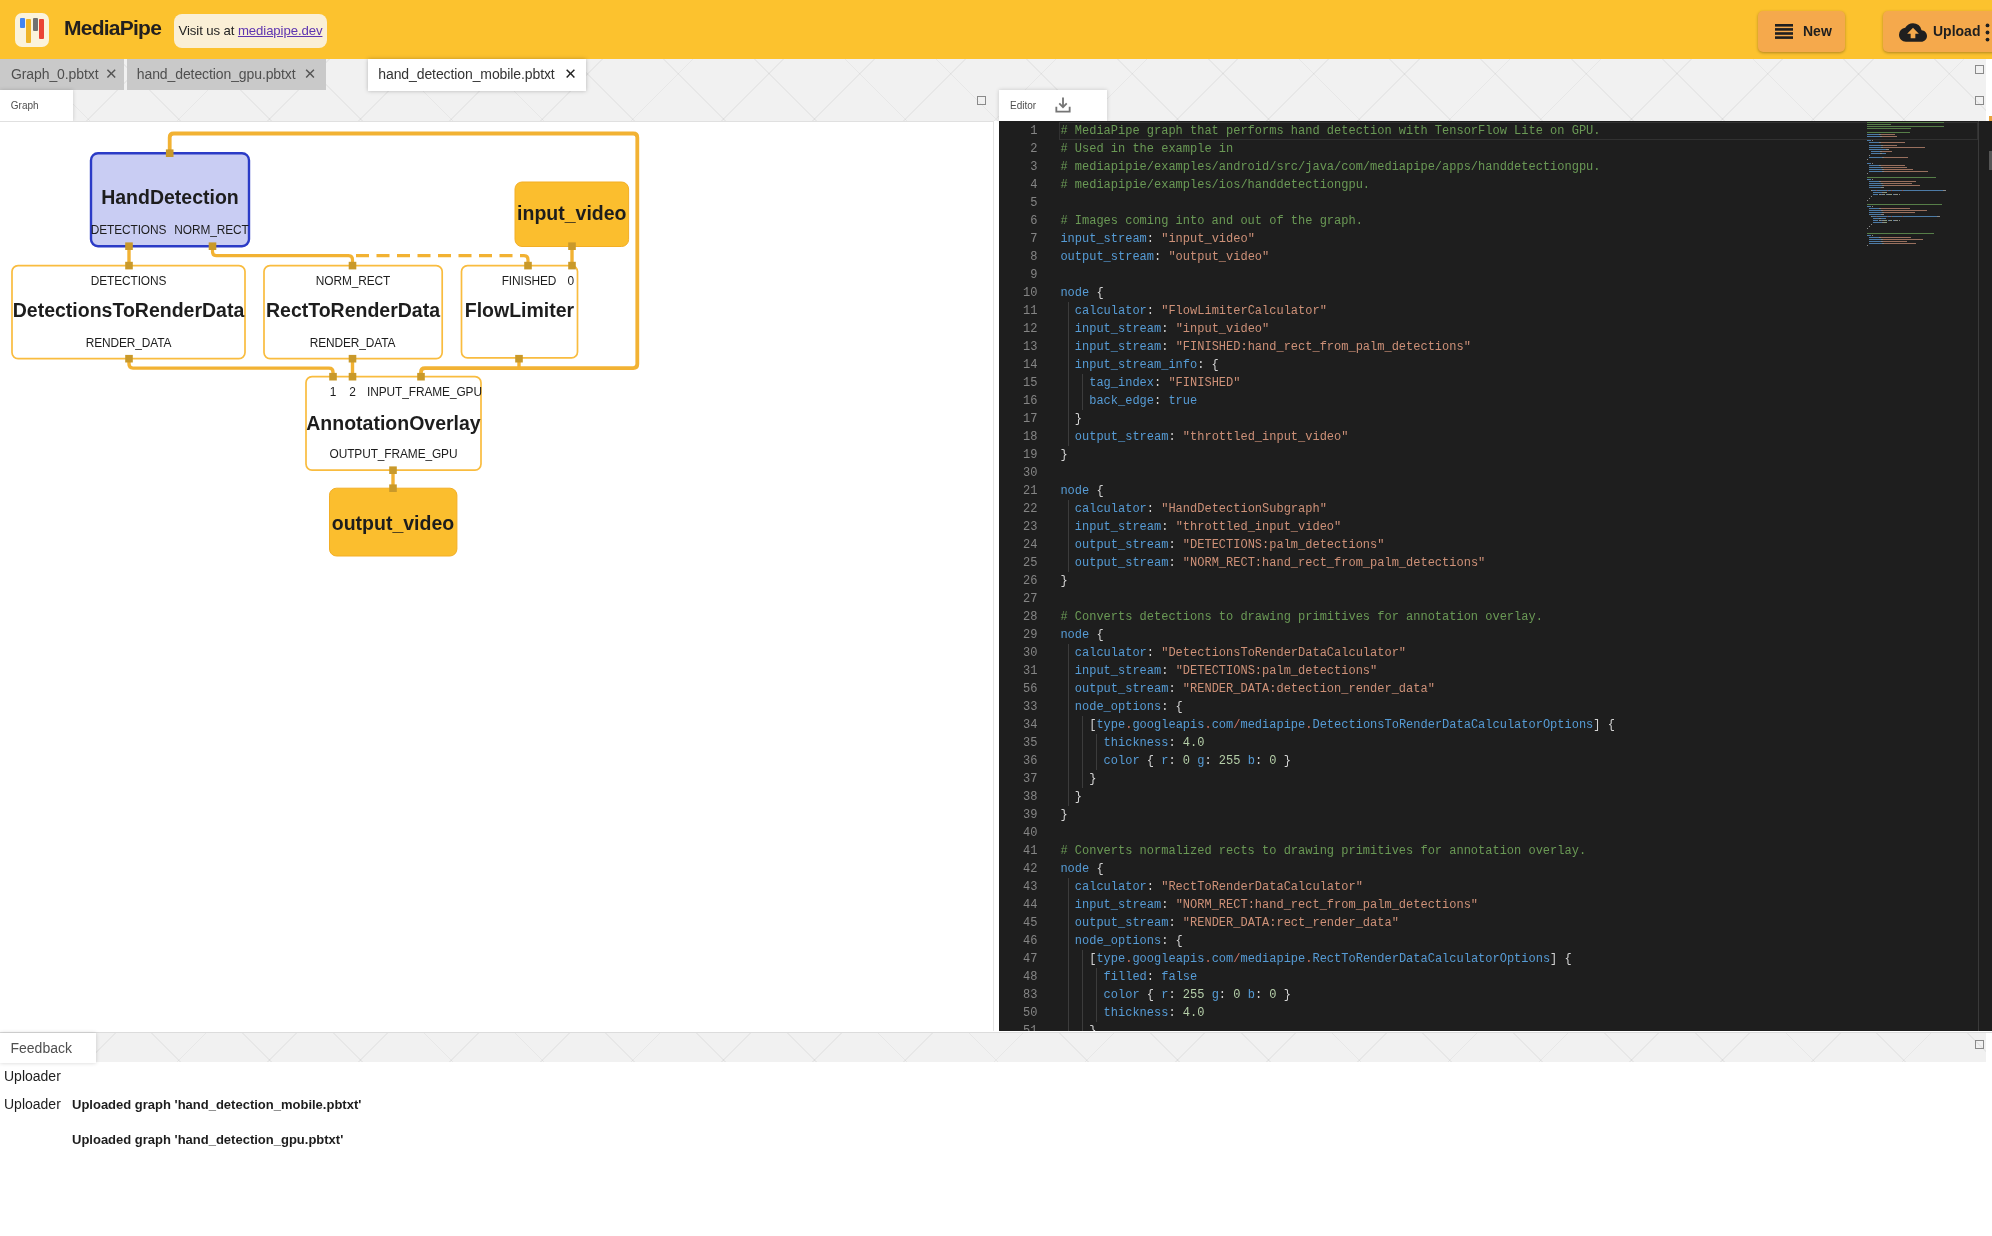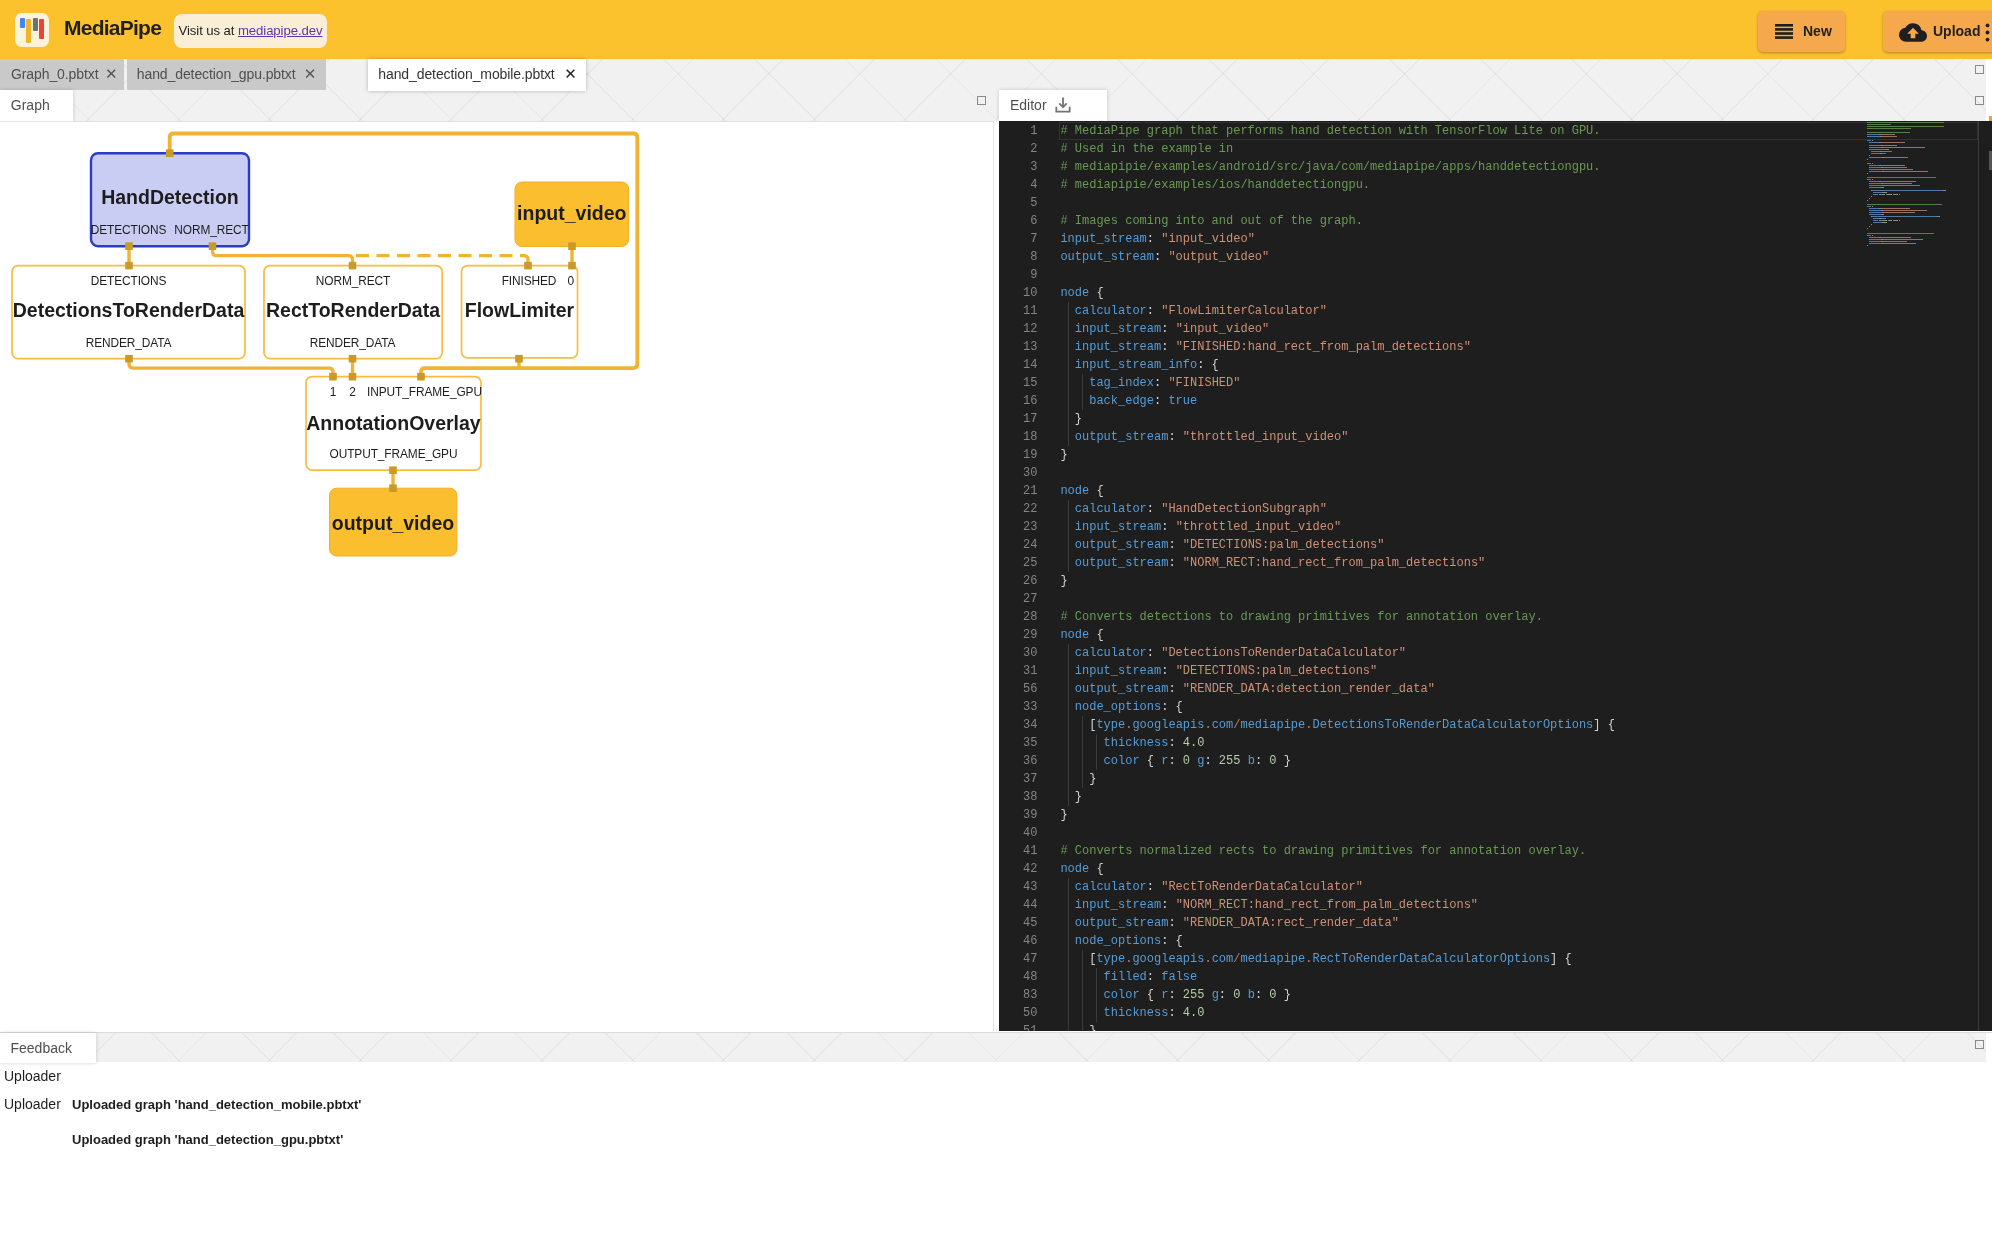--- a/index.html
+++ b/index.html
@@ -11,21 +11,21 @@
 #visit { position:absolute; left:174px; top:14px; width:153px; height:34px; background:#FAEFD6; border-radius:8px; font-size:13.2px; font-weight:500; color:#222; line-height:34px; text-align:center; letter-spacing:-0.1px; }
 #visit a { color:#5E35B1; text-decoration:underline; font-weight:500; }
 .hbtn { position:absolute; top:11px; height:41px; background:#F5A94C; border-radius:5px; box-shadow:0 1px 3px rgba(0,0,0,0.3); color:#1F1F1F; font-size:14px; font-weight:bold; }
 
 #tabrow { position:absolute; left:0; top:59px; width:1992px; height:61.8px; background-color:#F1F1F1;
   background-image:repeating-linear-gradient(45deg, transparent 0 63px, rgba(0,0,0,0.045) 63px 64.2px),
                    repeating-linear-gradient(-45deg, transparent 0 63px, rgba(0,0,0,0.045) 63px 64.2px);padding-left:28px; }
 .ftab { position:absolute; top:0; height:30.6px; background:#C9C9C9; font-size:14px; font-weight:500; color:#4F4F4F; line-height:30.6px; letter-spacing:-0.1px; }
 .ftab .x { position:absolute; font-size:15px; font-weight:400; color:#555; top:0; }
 .ftab.on { background:#fff; color:#333; box-shadow:0 0 4px rgba(0,0,0,0.25); }
-.ptab { position:absolute; background:#fff; font-size:14px; font-weight:500; color:#4F4F4F; box-shadow:0 0 4px rgba(0,0,0,0.18); }
+.ptab { position:absolute; background:#fff; font-size:10px; font-weight:500; color:#4F4F4F; box-shadow:0 0 4px rgba(0,0,0,0.18); }
 .sq { position:absolute; width:9px; height:9px; border:1.6px solid #8A8A8A; }
 
 #graph { position:absolute; left:0; top:120.8px; width:994px; height:910.7px; background:#fff; border-top:1px solid #E0E0E0; border-right:1px solid #E4E4E4; }
 
 #ed { position:absolute; left:999px; top:120.8px; width:993px; height:910.7px; background:#1E1E1E; overflow:hidden; }
 #gut { position:absolute; left:0; top:1px; width:38.5px; text-align:right; font:12px "Liberation Mono", monospace; line-height:18px; color:#858585; }
 #code { position:absolute; left:61.4px; top:1px; font:12px "Liberation Mono", monospace; line-height:18px; color:#D4D4D4; white-space:pre; }
 .cl { height:18px; }
 #code i { font-style:normal; }
 i.c { color:#6A9955; } i.k { color:#569CD6; } i.s { color:#CE9178; } i.p { color:#D4D4D4; } i.n { color:#B5CEA8; } i.d { color:#CE7263; }

